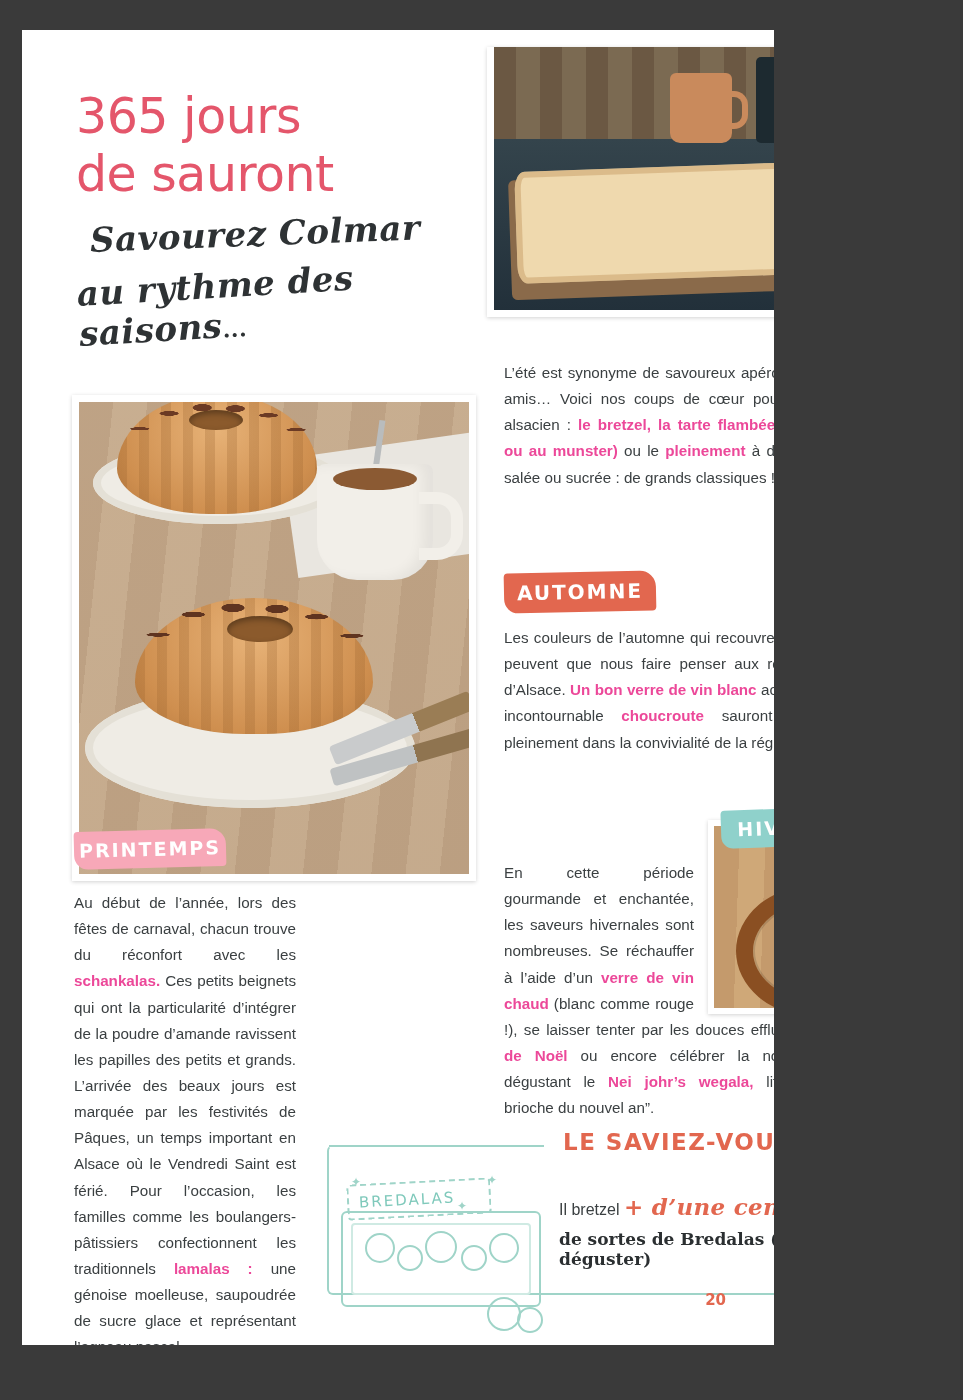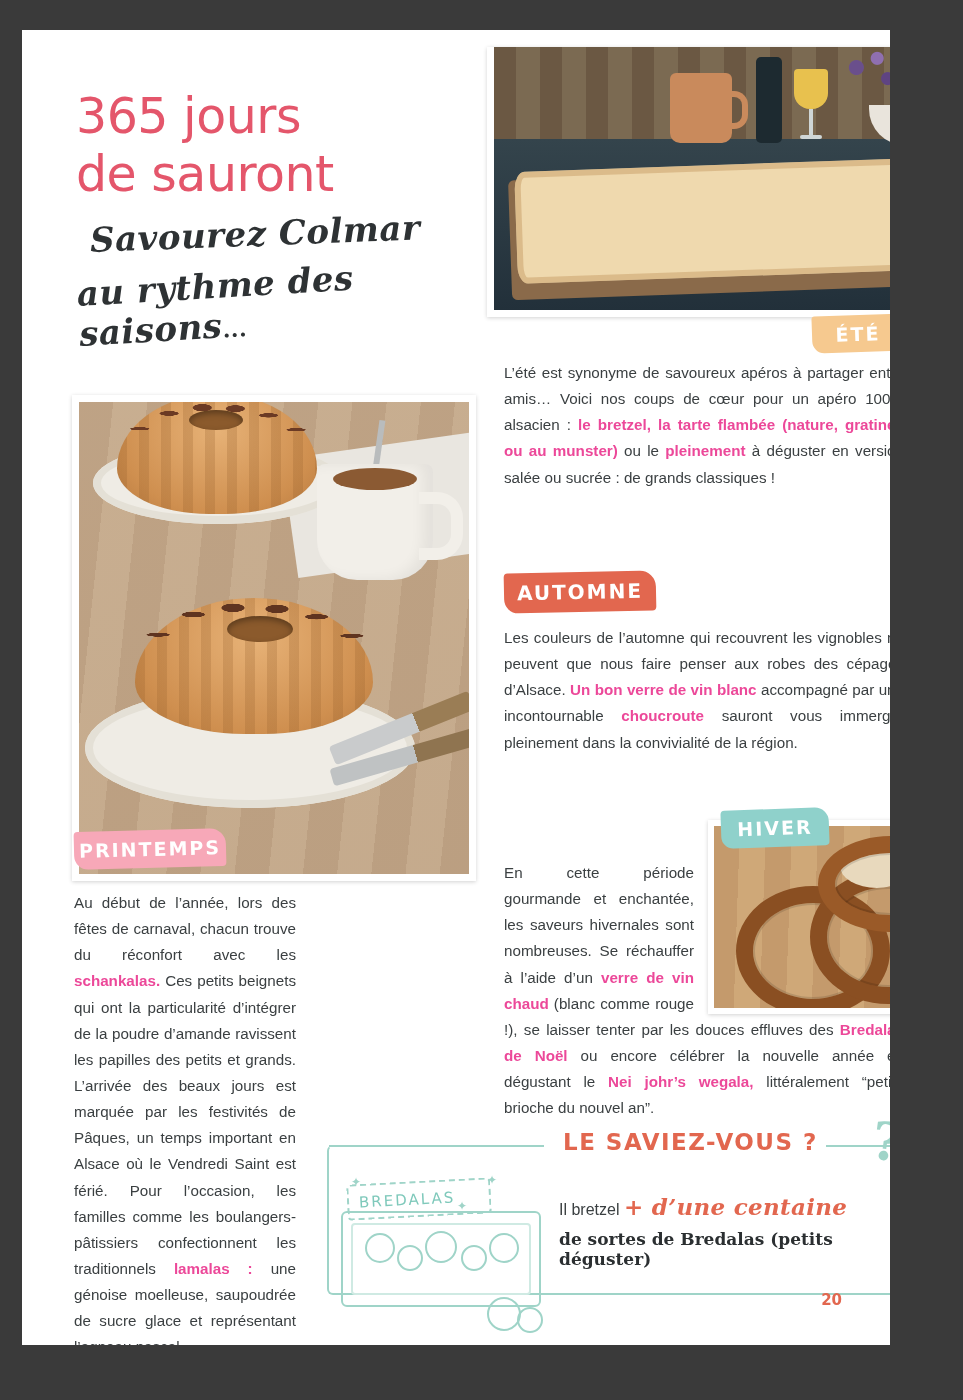--- a/index.html
+++ b/index.html
@@ -10,21 +10,21 @@
   body {
     width: 963px;
     height: 1400px;
     overflow: hidden;
     font-family: "Liberation Sans", sans-serif;
   }
   .page {
     position: absolute;
     left: 22px;
     top: 30px;
-    width: 868px;
+    width: 752px;
     height: 1315px;
     background: #ffffff;
     overflow: hidden;
   }
 
   
   .title-block {
     position: absolute;
     left: 54px;
     top: 58px;

